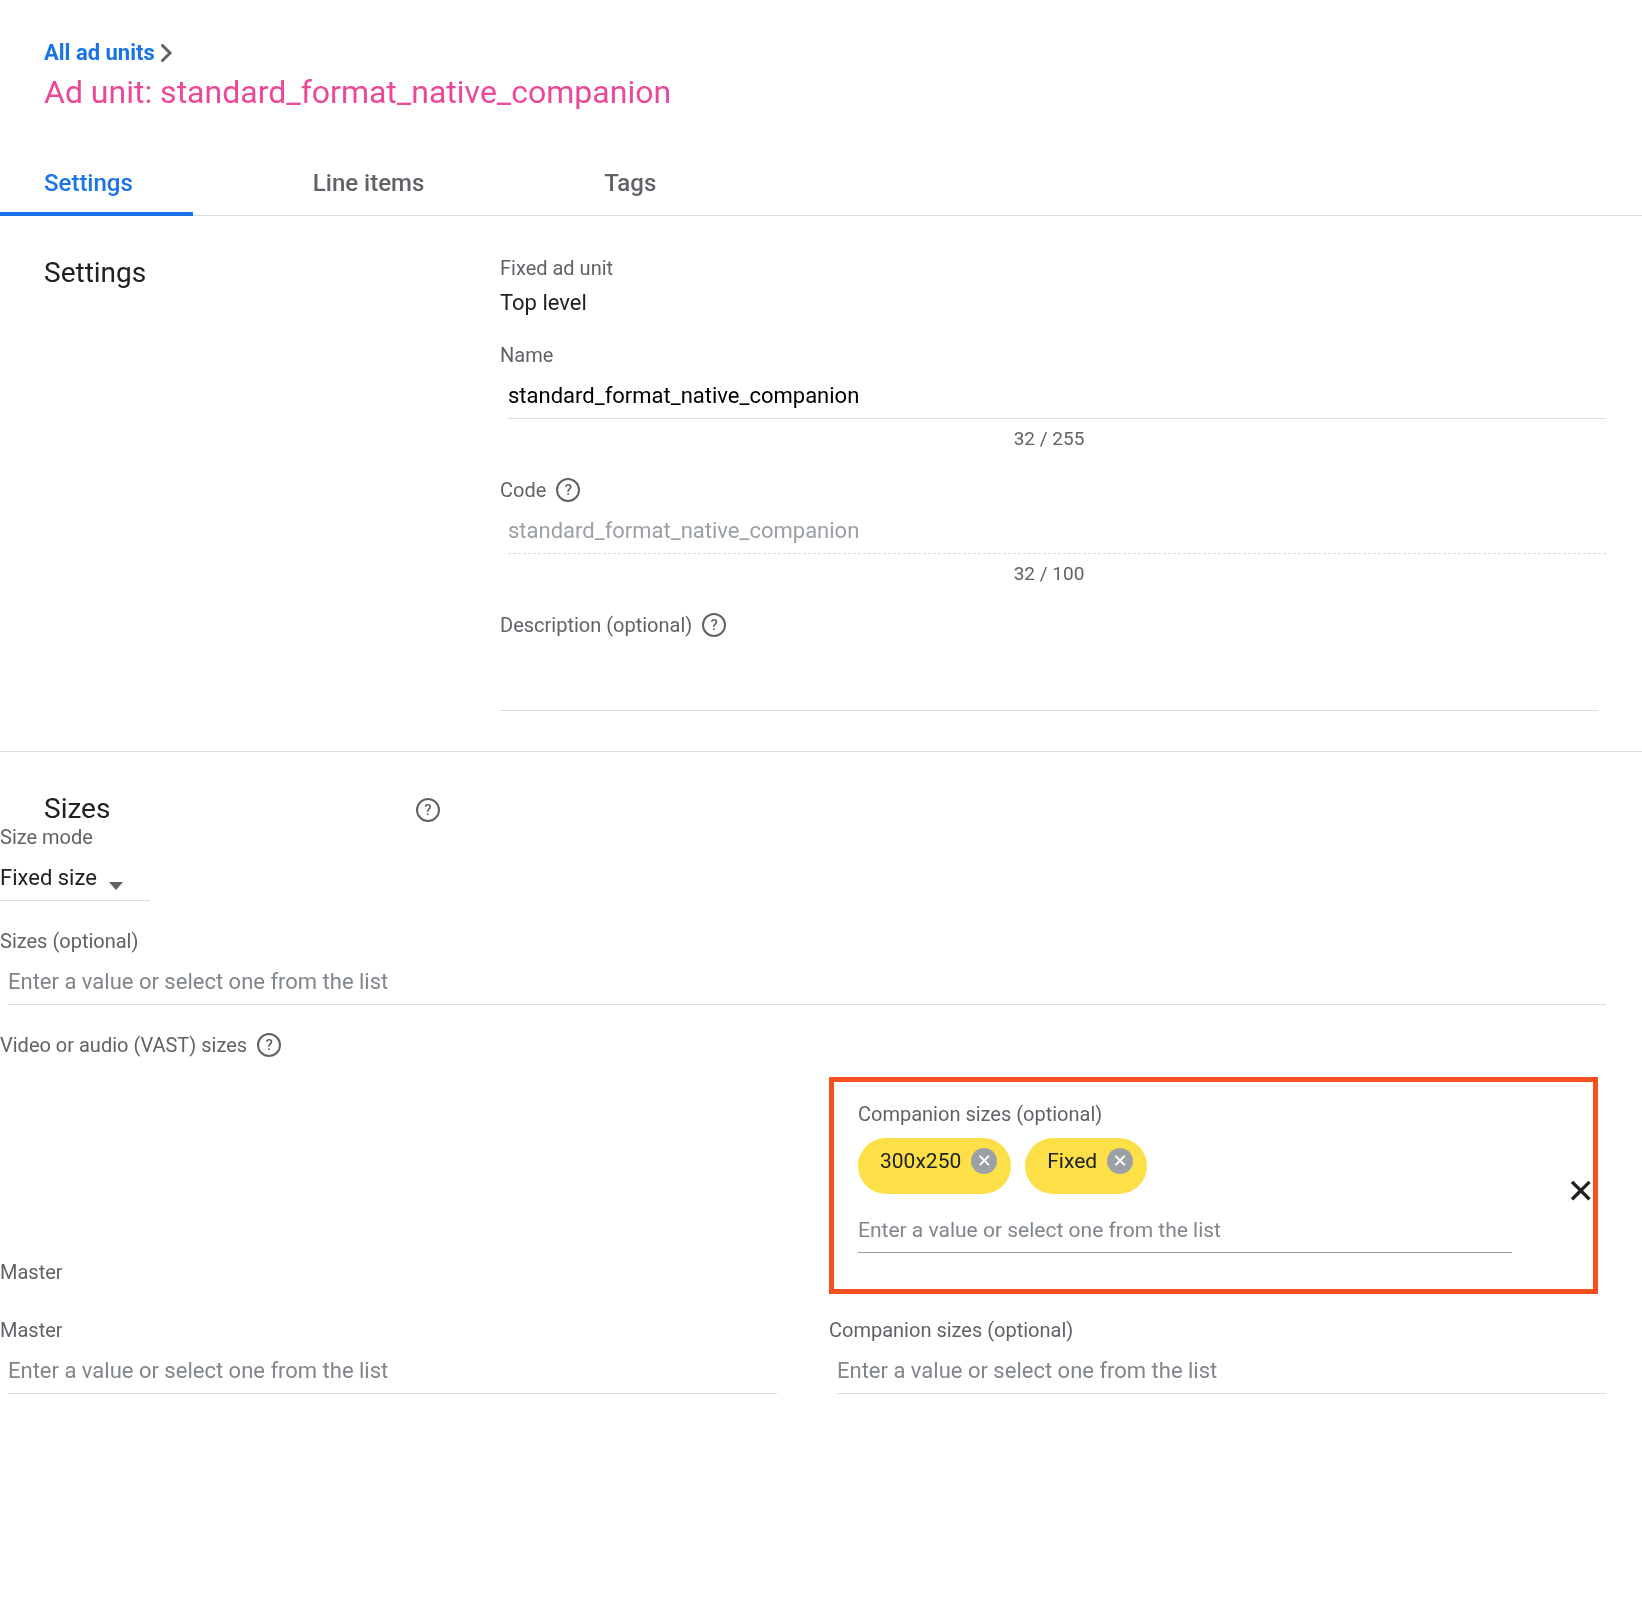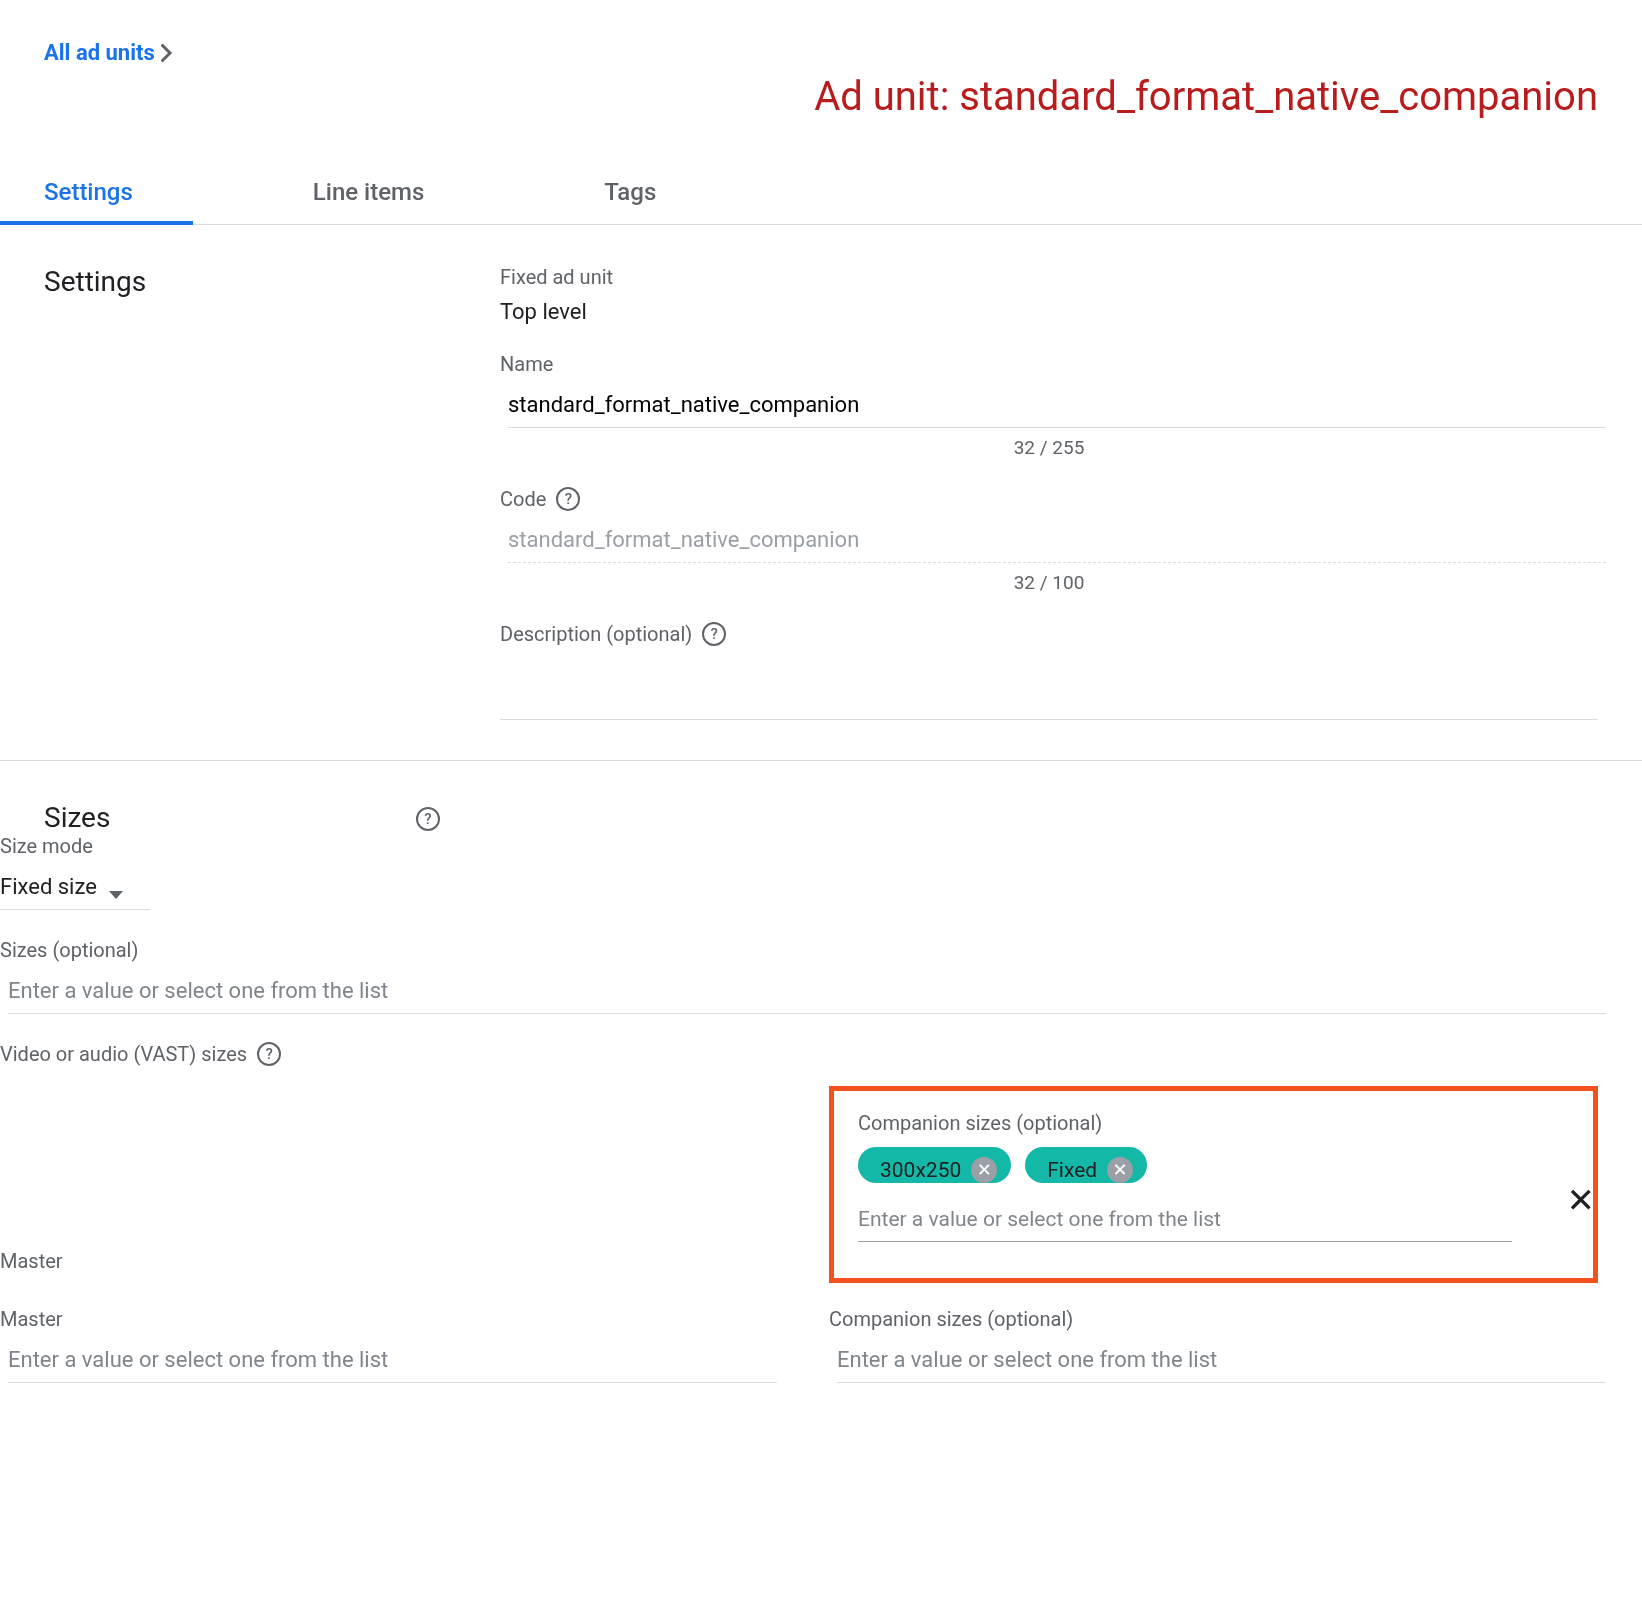--- a/index.html
+++ b/index.html
@@ -24,24 +24,23 @@
     font-size: 22px;
     text-decoration: none;
     cursor: pointer;
   }
   .breadcrumb .chev {
     color: #5f6368;
     display: inline-flex;
   }
   h1.page-title {
     margin: 0 0 40px 0;
-    font-size: 40px;
+    font-size: 32px;
     font-weight: 400;
-    color: #b91c1c;
-    text-align: right;
+    color: #ec4899;
   }
   .tabs {
     display: flex;
     border-bottom: 1px solid #dadce0;
     margin: 0 -44px;
     padding: 0 44px;
   }
   .tab {
     padding: 18px 0;
     margin-right: 180px;
@@ -169,23 +168,23 @@
   .chips {
     display: flex;
     gap: 14px;
     margin: 12px 0 18px 0;
     flex-wrap: wrap;
   }
   .chip {
     display: inline-flex;
     align-items: center;
     gap: 10px;
-    background: #14b8a6;
+    background: #fde047;
     border-radius: 30px;
-    padding: 10px 14px 0 22px;
+    padding: 10px 14px 20px 22px;
     font-size: 21px;
     color: #202124;
   }
   .chip .x {
     width: 26px; height: 26px;
     border-radius: 50%;
     background: #9aa0a6;
     color: #fff;
     display: inline-flex;
     align-items: center;

